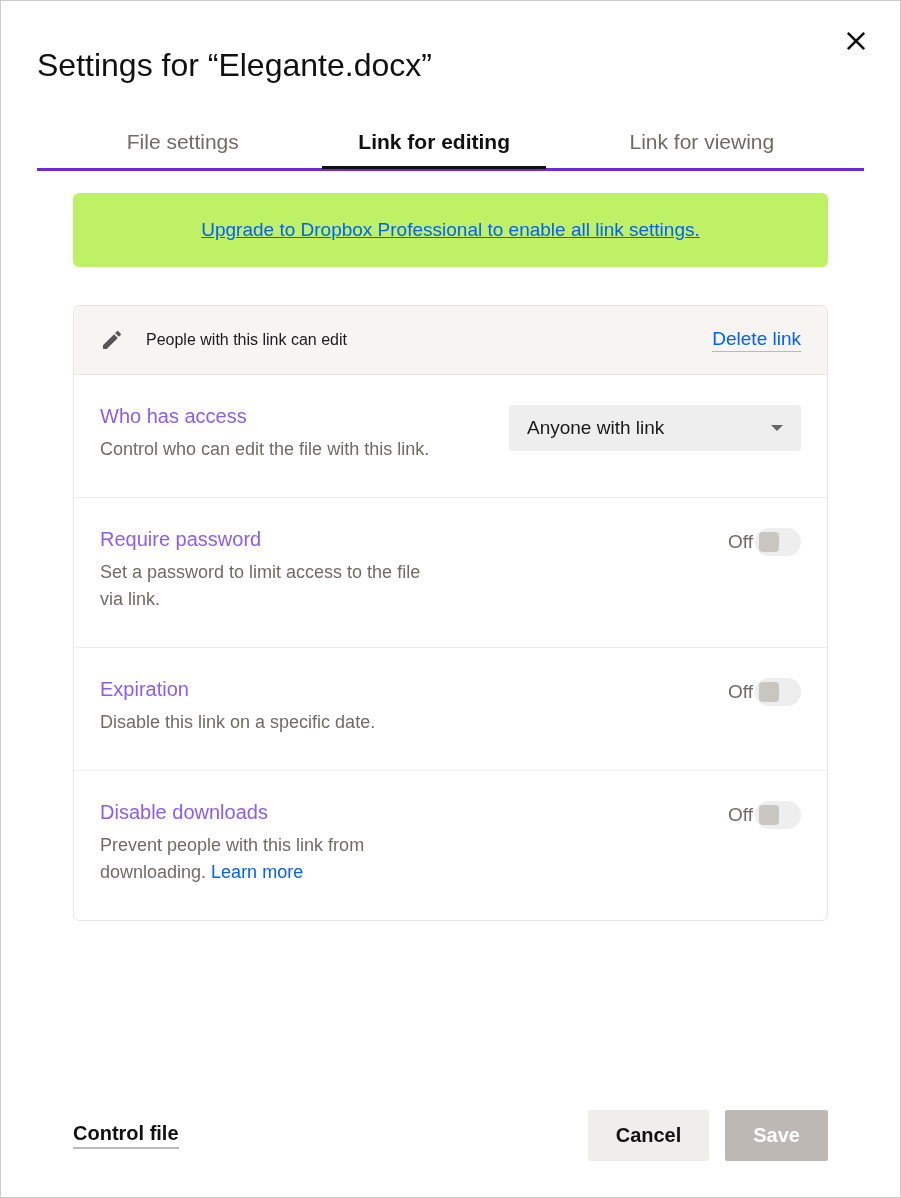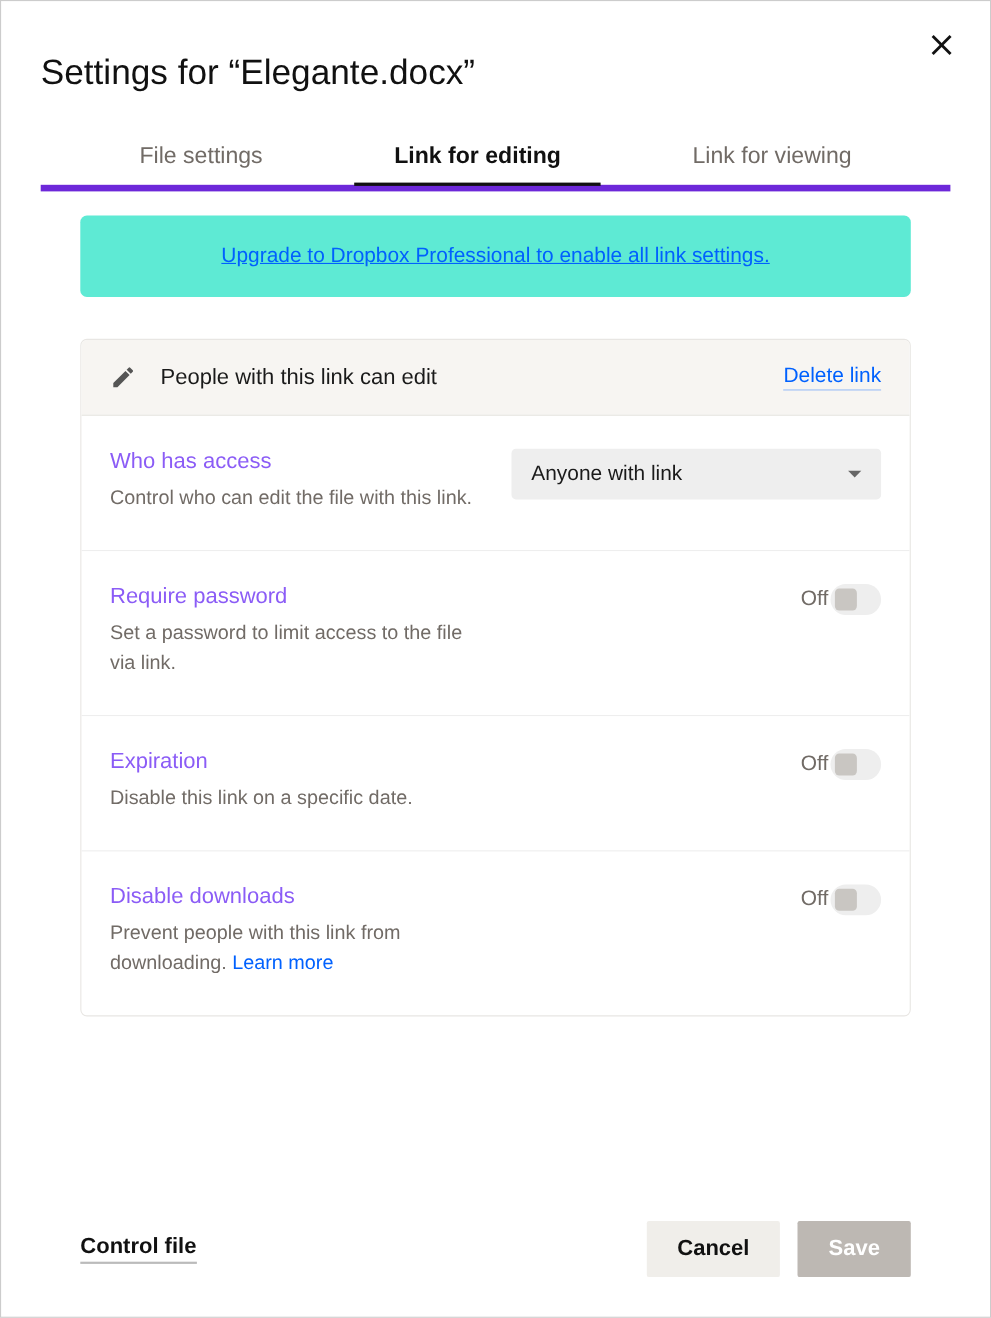--- a/index.html
+++ b/index.html
@@ -30,21 +30,21 @@
   .close-btn svg { width: 100%; height: 100%; }
   .title {
     font-size: 32px;
     font-weight: 500;
     color: #111;
     margin-top: 18px;
     margin-bottom: 36px;
   }
   .tabs {
     display: flex;
-    border-bottom: 6px solid #6d28d9;
+    border-bottom: 3px solid #6d28d9;
     justify-content: space-around;
     padding: 0 30px;
   }
   .tab {
     font-size: 21px;
     color: #716b66;
     padding: 10px 16px 14px 16px;
     cursor: pointer;
     font-weight: 500;
     position: relative;
@@ -62,21 +62,21 @@
     height: 3px;
     background: #111;
   }
   .content {
     flex: 1;
     padding: 22px 36px 0 36px;
     display: flex;
     flex-direction: column;
   }
   .banner {
-    background: #5eead4;
+    background: #bef264;
     border-radius: 6px;
     padding: 26px 20px;
     text-align: center;
     margin-bottom: 38px;
   }
   .banner a {
     color: #0061fe;
     font-size: 19px;
     text-decoration: underline;
     font-weight: 400;
@@ -93,21 +93,21 @@
     align-items: center;
     border-bottom: 1px solid #e8e6e3;
   }
   .pencil-icon {
     width: 24px;
     height: 24px;
     color: #555;
     margin-right: 22px;
   }
   .card-header-text {
-    font-size: 20px;
+    font-size: 16px;
     color: #1a1a1a;
     flex: 1;
   }
   .delete-link {
     color: #0061fe;
     font-size: 19px;
     border-bottom: 1px solid #9bbef5;
     cursor: pointer;
     padding-bottom: 1px;
   }
@@ -133,21 +133,21 @@
   .setting-desc a { color: #0061fe; text-decoration: none; }
   .setting-control {
     display: flex;
     align-items: center;
     gap: 2px;
   }
   .dropdown {
     background: #eee;
     border-radius: 4px;
     padding: 12px 18px;
-    width: 336px;
+    width: 292px;
     display: flex;
     align-items: center;
     justify-content: space-between;
     cursor: pointer;
     font-size: 19px;
     color: #1a1a1a;
   }
   .dropdown .caret {
     width: 0; height: 0;
     border-left: 6px solid transparent;

